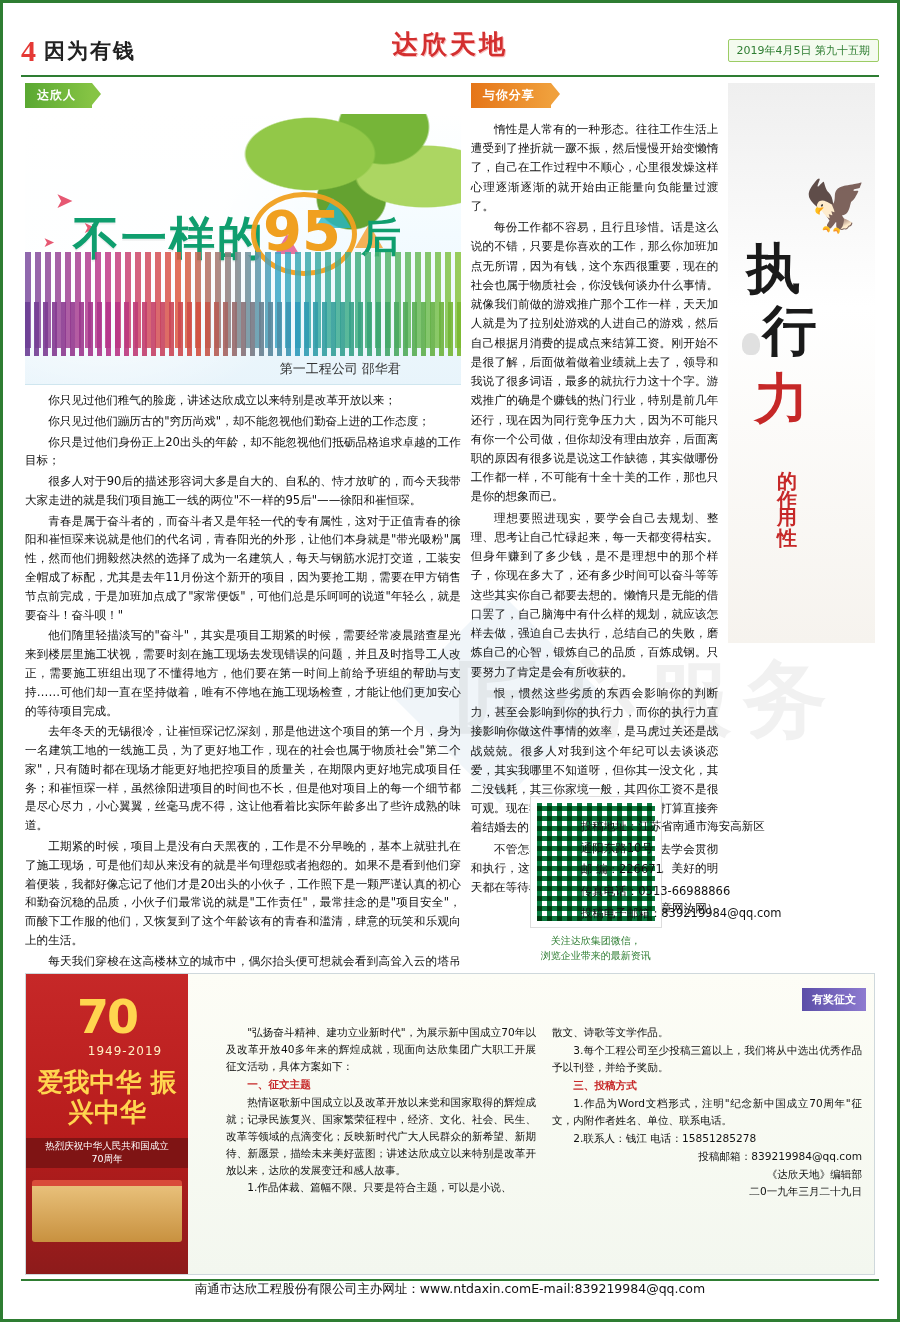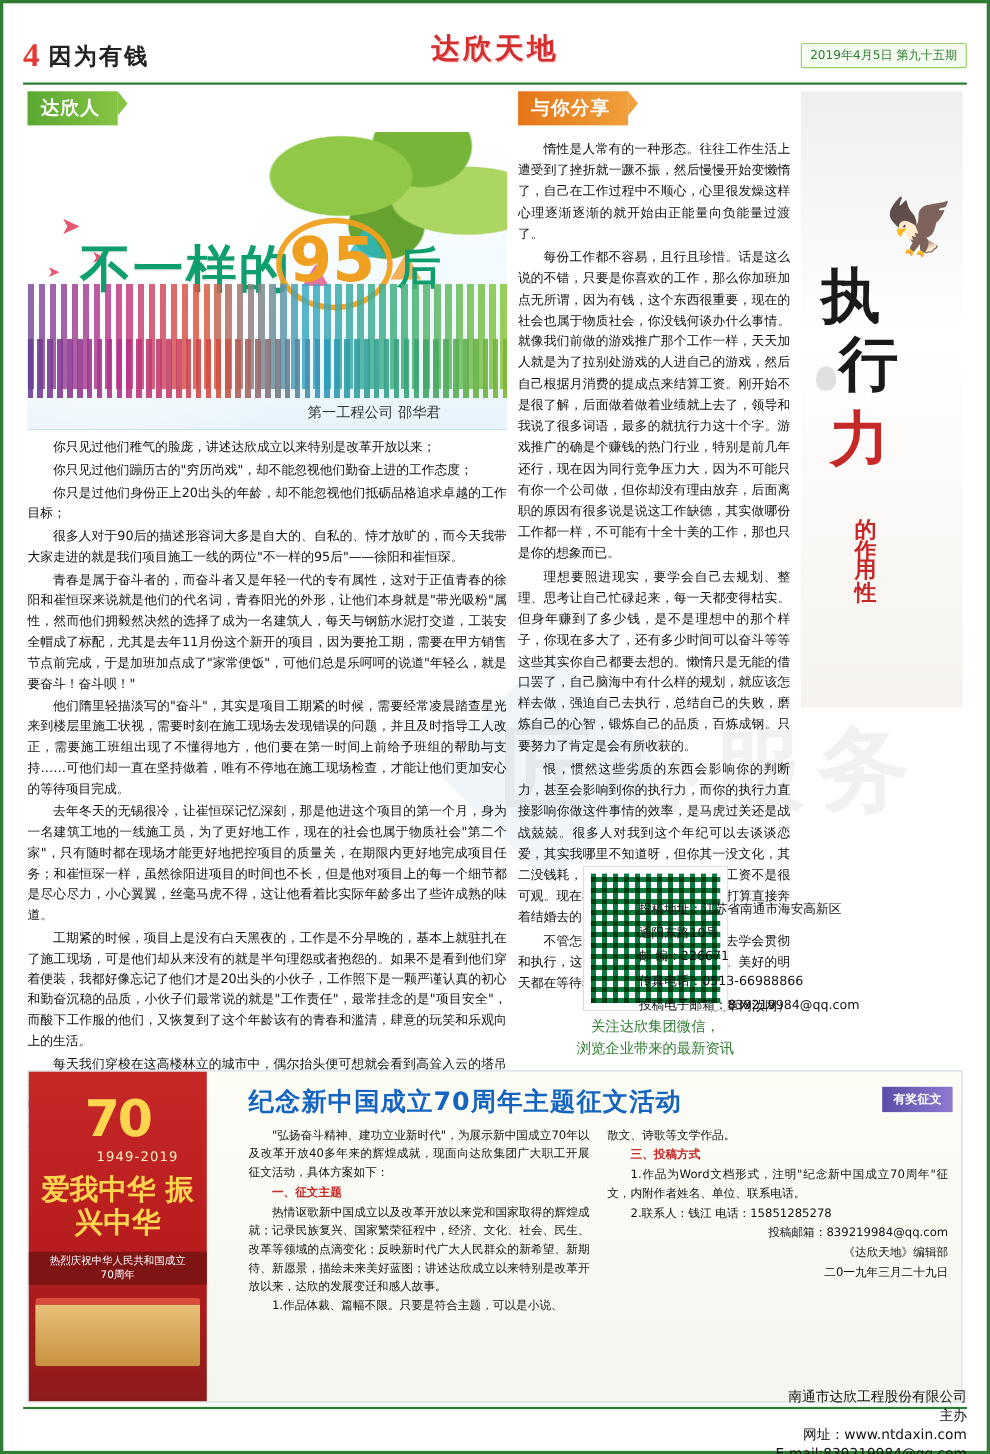--- a/index.html
+++ b/index.html
@@ -48,21 +48,21 @@
   .body{
     position:absolute;top:80px;left:22px;right:22px;bottom:150px;
   }
   .cols{display:flex;gap:10px;height:880px;}
   .col-left{width:440px;position:relative;}
   .col-mid{width:250px;position:relative;}
   .col-right{width:148px;position:relative;}
 
   
   .tag{
-    display:inline-block;color:#fff;font-size:17px;font-weight:bold;
+    display:inline-block;color:#fff;font-size:12px;font-weight:bold;
     padding:4px 16px 4px 12px;position:relative;letter-spacing:1px;
   }
   .tag-green{background:linear-gradient(90deg,#5aa832,#86c444);}
   .tag-orange{background:linear-gradient(90deg,#e57518,#f0a03c);}
   .tag::after{
     content:"";position:absolute;right:-9px;top:0;border-left:9px solid transparent;
     border-top:11px solid transparent;border-bottom:11px solid transparent;
   }
   .tag-green::after{border-left-color:#86c444;}
   .tag-orange::after{border-left-color:#f0a03c;}
@@ -140,21 +140,21 @@
   .qr-block{
     position:absolute;left:0;bottom:0;width:250px;
   }
   .qr{
     width:118px;height:118px;margin:0 auto;
     background:
       repeating-linear-gradient(90deg,#0a7a3f 0 5px,#fff 5px 10px),
       repeating-linear-gradient(0deg,#0a7a3f 0 5px,#fff 5px 10px);
     background-blend-mode:multiply;border:6px solid #fff;outline:1px solid #ddd;
   }
-  .qr-cap{text-align:center;font-size:13px;color:#2e7d32;line-height:1.5;margin-top:6px;}
+  .qr-cap{text-align:center;font-size:10px;color:#2e7d32;line-height:1.5;margin-top:6px;}
   .contact{
     position:absolute;right:-160px;bottom:38px;width:300px;font-size:11.5px;line-height:1.9;color:#111;
   }
 
   
   .col-right .art{
     position:relative;height:560px;
     background:linear-gradient(180deg,#efefef,#ffffff 40%,#f6f3ee);
     overflow:hidden;
   }
@@ -216,22 +216,22 @@
     position:absolute;left:200px;top:50px;right:12px;bottom:8px;
     display:flex;gap:16px;font-size:10.6px;line-height:1.6;color:#111;text-align:justify;
   }
   .promo-cols>div{flex:1;}
   .promo-cols p{margin:0 0 1px 0;text-indent:2em;}
   .promo-cols .h{color:#c62828;font-weight:bold;text-indent:2em;}
   .promo-cols .r{text-align:right;text-indent:0;}
   
   .footer{
     position:absolute;left:18px;right:18px;bottom:10px;height:28px;
-    border-top:2px solid #2e7d32;display:flex;align-items:flex-end;justify-content:center;
-    font-size:12.5px;color:#111;flex-direction:column;
+    border-top:2px solid #2e7d32;display:flex;align-items:flex-start;justify-content:center;
+    font-size:12.5px;color:#111;
   }
 </style>
 </head>
 <body>
 
 <div class="page">
 
   <div class="masthead">
     <span class="page-num">4</span>
     <span class="mast-section">因为有钱</span>
@@ -324,32 +324,32 @@
   <div class="promo">
     <div class="promo-left">
       <div class="pl-70">70</div>
       <div class="pl-years">1949-2019</div>
       <div class="pl-slogan">爱我中华
 振兴中华</div>
       <div class="pl-sub">热烈庆祝中华人民共和国成立70周年</div>
       <div class="pl-gate"></div>
     </div>
 
-    <div class="promo-title">纪念新中国成立70周年主题征文活动</div>
     <div class="promo-tag">有奖征文</div>
 
     <div class="promo-cols">
       <div>
         <p>"弘扬奋斗精神、建功立业新时代"，为展示新中国成立70年以及改革开放40多年来的辉煌成就，现面向达欣集团广大职工开展征文活动，具体方案如下：</p>
         <p class="h">一、征文主题</p>
         <p>热情讴歌新中国成立以及改革开放以来党和国家取得的辉煌成就；记录民族复兴、国家繁荣征程中，经济、文化、社会、民生、改革等领域的点滴变化；反映新时代广大人民群众的新希望、新期待、新愿景，描绘未来美好蓝图；讲述达欣成立以来特别是改革开放以来，达欣的发展变迁和感人故事。</p>
         <p>1.作品体裁、篇幅不限。只要是符合主题，可以是小说、</p>
       </div>
       <div>
         <p style="text-indent:0">散文、诗歌等文学作品。</p>
+        <p>3.每个工程公司至少投稿三篇以上，我们将从中选出优秀作品予以刊登，并给予奖励。</p>
         <p class="h">三、投稿方式</p>
         <p>1.作品为Word文档形式，注明"纪念新中国成立70周年"征文，内附作者姓名、单位、联系电话。</p>
         <p>2.联系人：钱江 电话：15851285278</p>
         <p class="r">投稿邮箱：839219984@qq.com</p>
         <p class="r">《达欣天地》编辑部</p>
         <p class="r">二0一九年三月二十九日</p>
       </div>
     </div>
   </div>
 

